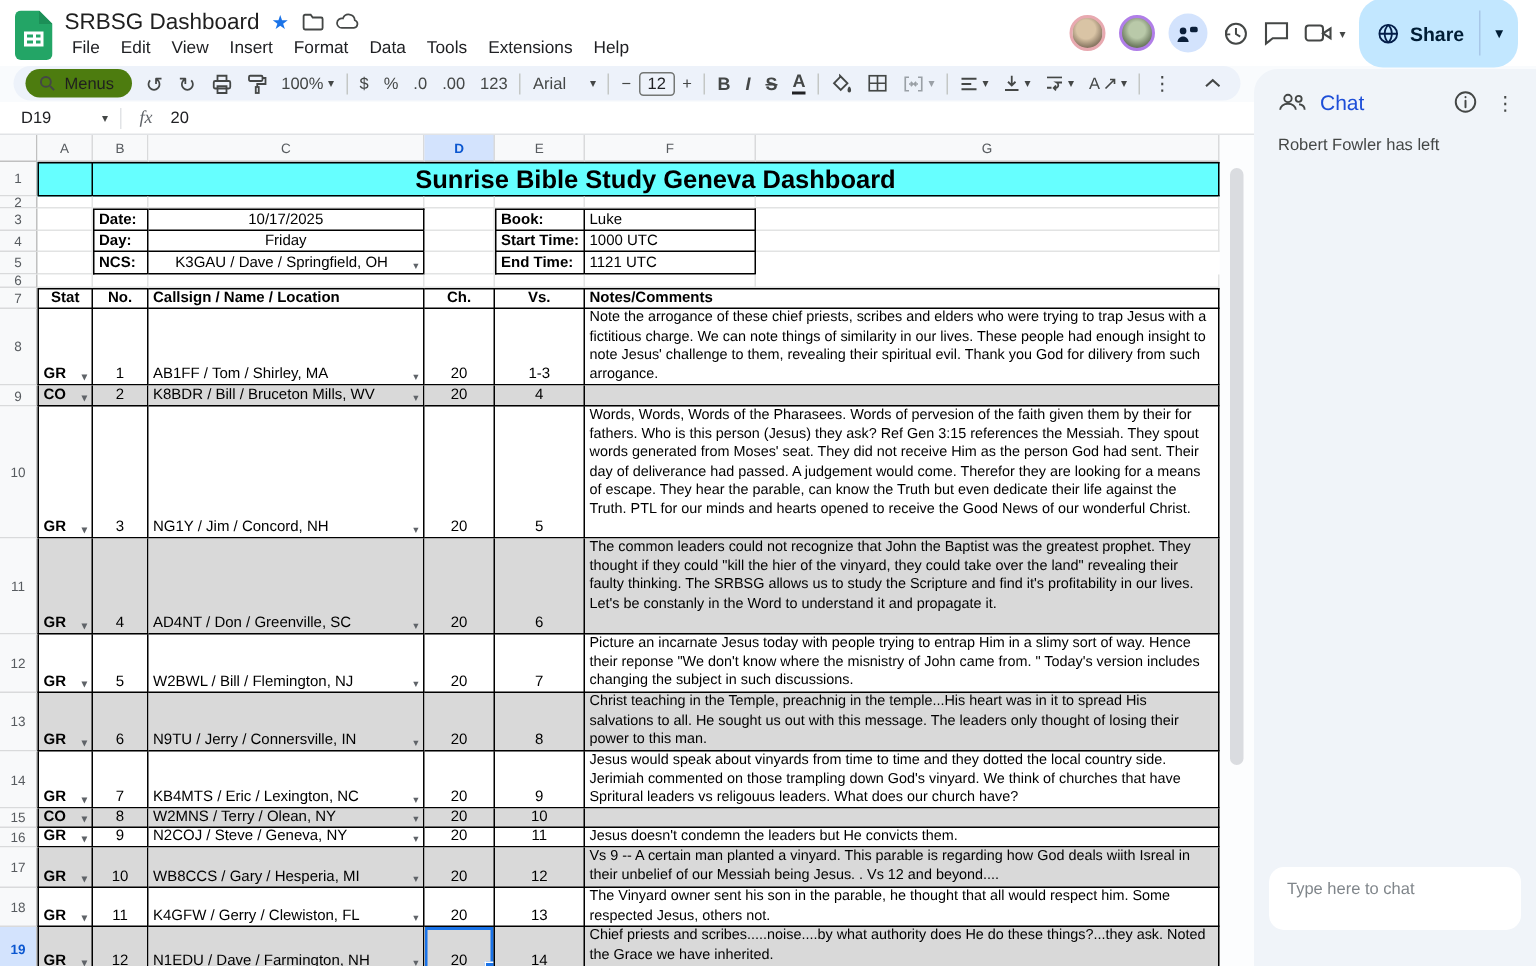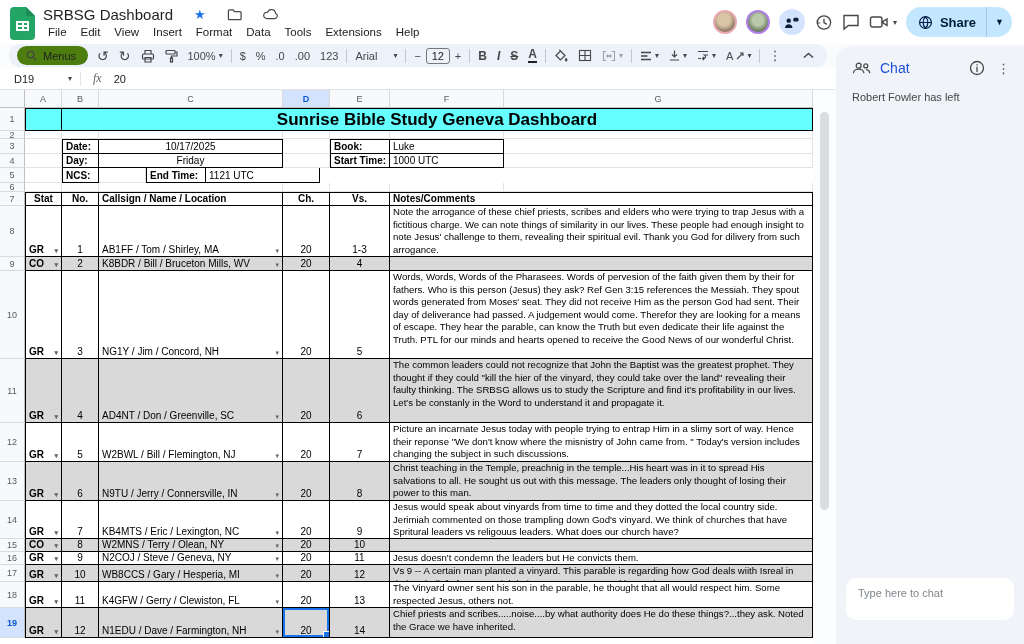--- a/index.html
+++ b/index.html
@@ -7,33 +7,33 @@
     --grid:#e2e3e3; --hdrbg:#f8f9fa; --hdrtx:#575b5f;
   }
   *{margin:0;padding:0;box-sizing:border-box}
   html,body{width:1024px;height:644px;overflow:hidden;background:#f9fbfd;
     font-family:"Liberation Sans",sans-serif;-webkit-font-smoothing:antialiased}
   svg{display:block}
   
   .topbar{height:44px;background:#fff;display:flex;align-items:flex-start;padding:4px 12px 0 10px}
   .logo{margin:3px 8px 0 0}
   .title-area{display:flex;flex-direction:column}
-  .title-row{display:flex;align-items:center;gap:21px;height:20px}
+  .title-row{display:flex;align-items:center;gap:8px;height:20px}
   .doc-title{font-size:15px;color:#1f1f1f}
   .star{color:#1a73e8;font-size:13px;line-height:1}
   .ticon{color:#444746}
   .menubar{display:flex;gap:4px;margin-top:1px}
   .menu-item{font-size:11.5px;color:#202124;padding:1px 5px;border-radius:8px;cursor:default}
   .top-right{margin-left:auto;display:flex;align-items:center;gap:9px;height:36px}
   .avatar{width:24px;height:24px;border-radius:50%}
   .avatar.a1{border:2px solid #e8a9b0;background:radial-gradient(circle at 45% 38%,#d9c4a5 0 38%,#8d7b66 70%,#6e6052)}
   .avatar.a2{border:2px solid #b07ee8;background:radial-gradient(circle at 50% 40%,#b9c9a9 0 35%,#6f7d62 70%,#4c5744)}
   .presence{width:26px;height:26px;border-radius:50%;background:#d3e3fd;display:flex;align-items:center;justify-content:center;color:#0b1f3a}
   .icon-btn{color:#444746;display:flex;align-items:center}
-  .share{height:30px;background:#c2e7ff;border-radius:16px;display:flex;align-items:center;overflow:hidden}
+  .share{height:46px;background:#c2e7ff;border-radius:16px;display:flex;align-items:center;overflow:hidden}
   .share-main{display:flex;align-items:center;gap:7px;padding:0 10px 0 12px;height:100%}
   .share-label{font-size:13px;font-weight:600;color:#001d35}
   .share-sep{width:1px;height:30px;background:#a8c7e8}
   .share-caret{padding:0 8px;color:#001d35;font-size:9px}
   
   .content{display:flex;height:600px}
   .left{width:836px;overflow:hidden;display:flex;flex-direction:column}
   
   .toolbar-row{height:24px;padding:0 9px;flex:none}
   .toolbar{background:#edf2fa;border-radius:12px;height:23px;display:flex;align-items:center;padding:0 8px;color:#444746}
@@ -352,20 +352,24 @@
           <span class="cell wD"></span>
           <span class="cell wE bk bkl bold nowrap">Start Time:</span>
           <span class="cell wF bk">1000 UTC</span>
           <span class="cell wG"></span>
         </div>
 
         <div class="r" style="height:15px">
           <span class="rn">5</span>
           <span class="cell wA"></span>
           <span class="cell wB bk bkl bold">NCS:</span>
+          <span class="cell wC bk between">
+              <span style="flex:1;text-align:center">K3GAU / Dave / Springfield, OH</span>
+              <span class="dd">▾</span>
+            </span>
           <span class="cell wD"></span>
           <span class="cell wE bk bkl bold nowrap">End Time:</span>
           <span class="cell wF bk">1121 UTC</span>
         </div>
 
         <div class="r" style="height:9px">
           <span class="rn">6</span>
           <span class="cell wA"></span>
             <span class="cell wB"></span>
             <span class="cell wC"></span>
@@ -577,21 +581,21 @@
               </span>
     <span class="cell wD bk ctr">
                 <span class="chv">20</span>
               </span>
     <span class="cell wE bk ctr">
                 <span class="vsv">11</span>
               </span>
     <span class="cell wFG bk notes"><span class="notesv">Jesus doesn't condemn the leaders but He convicts them.</span></span>
   </div>
 
-  <div class="r" style="height: 17px;">
+  <div class="r" style="height: 27px;">
     <span class="rn">17</span>
     <span class="cell wA bk bkl bold between shaded">
                 <span class="statv">GR</span>
                 <span class="dd">▾</span>
               </span>
     <span class="cell wB bk ctr shaded">
                 <span class="nov">10</span>
               </span>
     <span class="cell wC bk between nowrap shaded">
                 <span class="callv">WB8CCS / Gary / Hesperia, MI</span>

